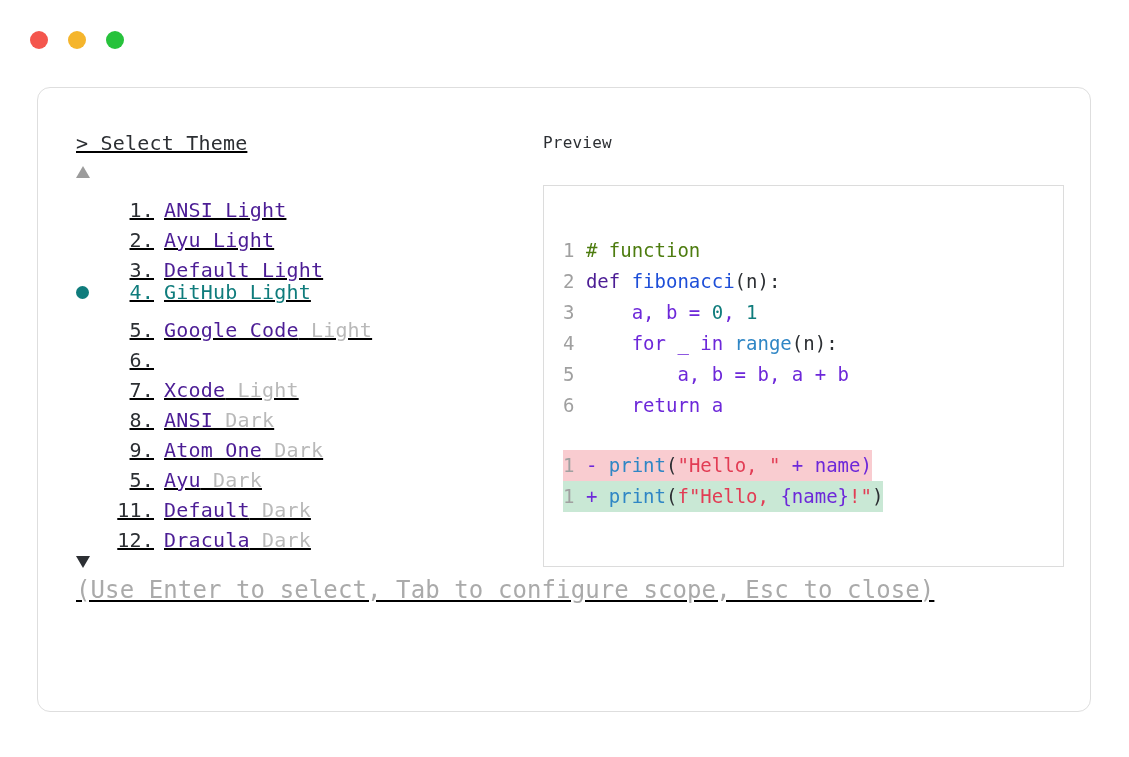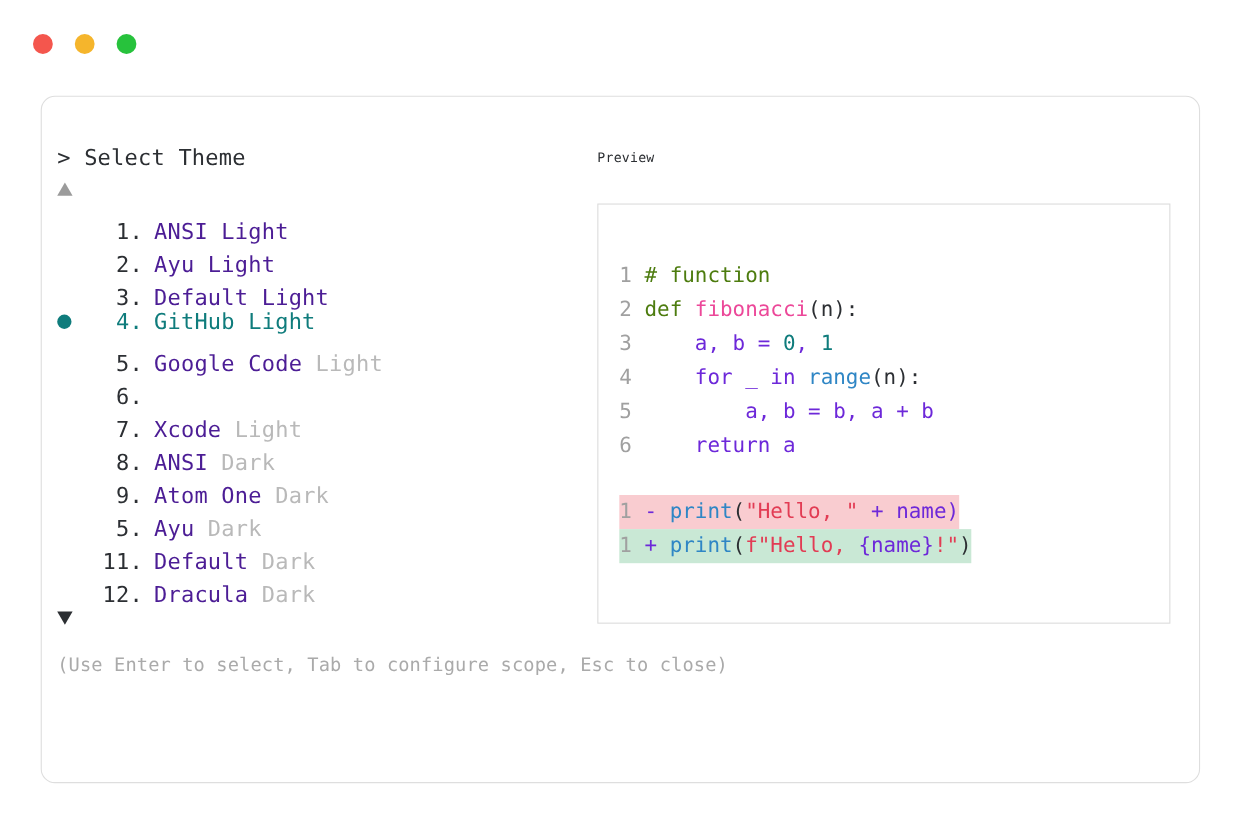--- a/index.html
+++ b/index.html
@@ -46,23 +46,24 @@
     height: 625px;
     border: 1px solid #dedede;
     border-radius: 13px;
     background: #ffffff;
     box-sizing: border-box;
   }
 
   
   .left-col {
     position: absolute;
-    left: 14px;
+    left: 38px;
     top: 42px;
     width: 470px;
+    text-decoration: underline;
   }
   .prompt-line {
     font-size: 20px;
     line-height: 26px;
     color: #2c2f33;
     letter-spacing: 0.2px;
     white-space: pre;
   }
   .scroll-up {
     margin-top: 7px;
@@ -131,37 +132,37 @@
   .row-suffix {
     color: #b9b9b9;
     letter-spacing: 0.2px;
   }
   .theme-row.selected .row-num,
   .theme-row.selected .row-name {
     color: #0f7c7c;
   }
 
   .help-line {
-    margin-top: 19px;
-    font-size: 17px;
+    margin-top: 4px;
+    font-size: 24px;
     line-height: 26px;
     color: #aaaaaa;
     letter-spacing: 0.1px;
     white-space: pre;
   }
 
   
   .right-col {
     position: absolute;
     left: 505px;
     top: 42px;
     width: 525px;
   }
   .preview-title {
-    font-size: 12px;
+    font-size: 16px;
     line-height: 26px;
     color: #2c2f33;
     letter-spacing: 0.2px;
   }
   .preview-panel {
     margin-top: 29px;
     width: 521px;
     height: 382px;
     border: 1px solid #dcdcdc;
     background: #ffffff;
@@ -179,22 +180,22 @@
     font-size: 19px;
     line-height: 31px;
     height: 31px;
     white-space: pre;
     display: block;
   }
   .ln {
     color: #a0a0a0;
   }
   .tok-comment { color: #4d7c0f; }
-  .tok-kw      { color: #4d7c0f; }
-  .tok-fn      { color: #ec4899; }
+  .tok-kw      { color: #4c1d95; }
+  .tok-fn      { color: #1d4ed8; }
   .tok-plain   { color: #6d28d9; }
   .tok-num     { color: #0f7c7c; }
   .tok-builtin { color: #2f86c5; }
   .tok-str     { color: #e23c54; }
   .tok-punct   { color: #2c2f33; }
 
   .code-gap { height: 29px; }
 
   .diff-line {
     font-size: 19px;

